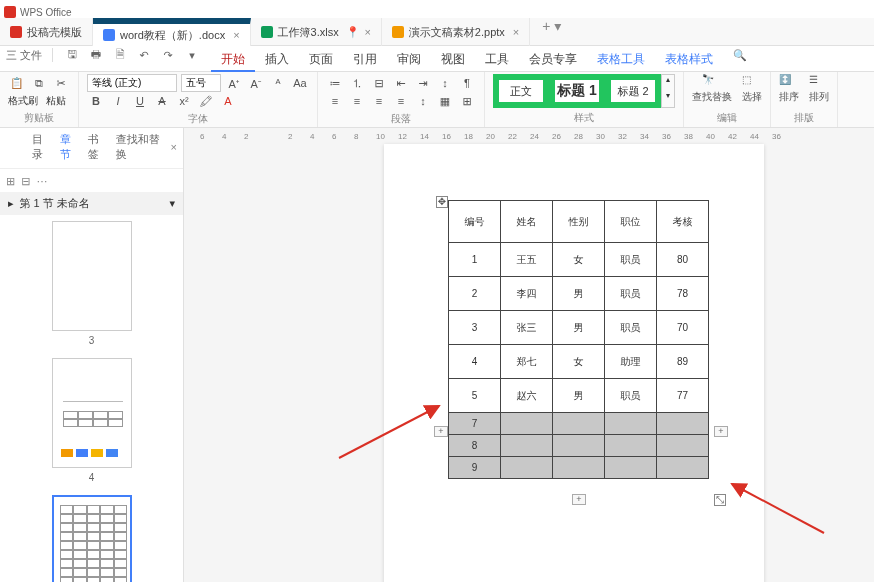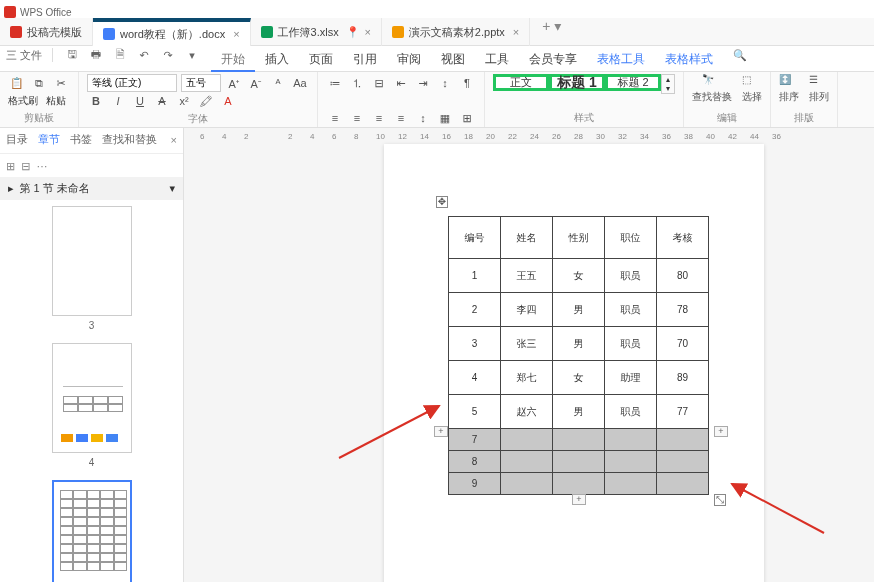--- a/index.html
+++ b/index.html
@@ -4,51 +4,51 @@
 <style>
 * { margin: 0; padding: 0; box-sizing: border-box; font-family: "Microsoft YaHei", sans-serif; }
 body { width: 874px; height: 582px; background: #fff; overflow: hidden; font-size: 11px; color: #333; }
 
 .titlebar { height: 18px; display: flex; align-items: flex-end; padding: 0 4px; background: #fff; }
 .tb-logo { width: 12px; height: 12px; background: #d93025; margin-right: 4px; border-radius: 2px; }
 .tb-title { font-size: 10px; color: #666; }
 
 .tabs { height: 28px; display: flex; border-bottom: 1px solid #e0e0e0; background: #f8f8f8; }
 .tab { display: flex; align-items: center; height: 28px; padding: 0 10px; font-size: 11px; color: #444; border-right: 1px solid #e8e8e8; cursor: pointer; }
-.tab.active { background: #fff; border-top: 4px solid #0c4a6e; }
+.tab.active { background: #fff; border-top: 6px solid #0c4a6e; }
 .tab-icon { width: 12px; height: 12px; margin-right: 5px; border-radius: 2px; }
 .ic-red { background: #d93025; }
 .ic-blue { background: #417ff9; }
 .ic-green { background: #0f9d58; }
 .ic-orange { background: #f29900; }
 .tab-new { padding: 0 12px; color: #888; font-size: 14px; }
 
 .menubar { height: 26px; display: flex; align-items: flex-start; padding: 0 6px; background: #fff; border-bottom: 1px solid #e0e0e0; }
 .mb-left { display: flex; align-items: center; gap: 6px; }
 .mb-btn { width: 18px; height: 18px; display: flex; align-items: center; justify-content: center; color: #666; font-size: 11px; }
 .mb-sep { width: 1px; height: 14px; background: #ddd; margin: 0 4px; }
 .menus { display: flex; margin-left: 10px; }
 .menu { padding: 0 10px; font-size: 12px; color: #444; height: 26px; line-height: 26px; cursor: pointer; }
-.menu.active { color: #737373; border-bottom: 2px solid #417ff9; }
+.menu.active { color: #b91c1c; border-bottom: 2px solid #417ff9; }
 .menu.blue { color: #417ff9; }
 
 .ribbon { height: 56px; display: flex; background: #fafafa; border-bottom: 1px solid #e0e0e0; }
 .rgroup { border-right: 1px solid #e8e8e8; padding: 2px 8px 0; display: flex; flex-direction: column; justify-content: space-between; min-width: 0; }
 .rrow { display: flex; align-items: center; gap: 4px; height: 18px; }
 .ricon { width: 18px; height: 18px; display: flex; align-items: center; justify-content: center; color: #555; font-size: 11px; }
 .rlabel { text-align: center; font-size: 10px; color: #888; padding: 2px 0; }
 .combo { height: 18px; border: 1px solid #ccc; background: #fff; font-size: 10px; padding: 0 4px; min-width: 0; }
 .combo.font { width: 90px; } .combo.size { width: 40px; }
 .stylebox { display: flex; gap: 0; }
-.styleitem { width: 56px; height: 17px; border: 3px solid #22c55e; display: flex; align-items: center; justify-content: center; font-size: 11px; background: #fff; }
+.styleitem { width: 56px; height: 34px; border: 6px solid #22c55e; display: flex; align-items: center; justify-content: center; font-size: 11px; background: #fff; }
 
 .workspace { display: flex; height: calc(582px - 18px - 28px - 26px - 56px); }
 
 .sidebar { width: 184px; background: #fff; border-right: 1px solid #e0e0e0; display: flex; flex-direction: column; }
-.sb-tabs { display: flex; font-size: 11px; color: #666; padding: 4px 6px; gap: 10px; align-items: center; }
+.sb-tabs { display: flex; font-size: 11px; color: #666; padding: 4px 6px; gap: 10px; align-items: center; margin-left: 26px; }
 .sb-tab.active { color: #417ff9; }
 .sb-close { margin-left: auto; color: #888; }
 .sb-sep { height: 1px; background: #eee; margin: 2px 0; }
 .sb-hdr { background: #f2f2f2; padding: 4px 8px; font-size: 11px; display: flex; align-items: center; }
 .sb-thumbs { flex: 1; overflow-y: auto; padding: 6px; }
 .thumb-wrap { margin-bottom: 12px; }
 .thumb { width: 80px; height: 110px; border: 1px solid #ccc; margin: 0 auto 4px; background: #fff; position: relative; }
 .thumb.sel { border: 2px solid #417ff9; }
 .thumb-num { text-align: center; font-size: 10px; color: #666; }
 .minitable { position: absolute; top: 16px; left: 10px; width: 60px; }
@@ -57,21 +57,21 @@
 .minitable.big .c { height: 9px; }
 .minichips { position: absolute; bottom: 10px; left: 8px; display: flex; gap: 3px; }
 .chip { width: 12px; height: 8px; }
 .miniline { position: absolute; top: 42px; left: 10px; width: 60px; height: 1px; background: #bbb; }
 
 .page-area { flex: 1; background: #f5f5f5; position: relative; overflow: hidden; }
 .ruler-h { height: 16px; display: flex; align-items: center; font-size: 8px; color: #888; padding-left: 16px; background: #f5f5f5; }
 .ruler-h span { display: inline-block; width: 22px; }
 .page-scroll { position: absolute; top: 16px; left: 0; right: 0; bottom: 0; }
 .page { position: absolute; left: 16px; top: 0; width: 380px; background: #fff; box-shadow: 0 1px 4px rgba(0,0,0,0.15); height: 560px; }
-.doc-table { position: absolute; left: 64px; top: 72px; border-collapse: collapse; }
+.doc-table { position: absolute; left: 64px; top: 56px; border-collapse: collapse; }
 .doc-table td { border: 1px solid #444; width: 52px; height: 34px; text-align: center; font-size: 10px; vertical-align: middle; }
 .doc-table td.hdr { height: 42px; }
 .doc-table tr.new td { background: #c8c8c8; height: 22px; }
 .addbtn { position: absolute; width: 14px; height: 11px; border: 1px solid #aaa; background: #f7f7f7; font-size: 9px; color: #666; text-align: center; line-height: 9px; }
 .handle { position: absolute; width: 12px; height: 12px; border: 1px solid #888; font-size: 10px; text-align: center; line-height: 10px; color: #555; }
 
 .arrow { position: absolute; pointer-events: none; }
 .arrow svg { width: 100%; height: 100%; }
 .vbtn { display: flex; flex-direction: column; align-items: center; font-size: 10px; color: #555; }
 .vbtn .vi { width: 20px; height: 16px; }
@@ -187,20 +187,21 @@
     </div>
     <div class="rrow">
       <span class="ricon">≡</span>
       <span class="ricon">≡</span>
       <span class="ricon">≡</span>
       <span class="ricon">≡</span>
       <span class="ricon">↕</span>
       <span class="ricon">▦</span>
       <span class="ricon">⊞</span>
     </div>
+    <div class="rlabel">段落</div>
   </div>
   <div class="rgroup" style="flex:0 0 auto">
     <div class="stylebox">
       <div class="styleitem">正文</div>
       <div class="styleitem" style="font-size:14px;font-weight:bold">标题 1</div>
       <div class="styleitem">标题 2</div>
       <div style="display:flex;flex-direction:column;border:1px solid #ccc;width:14px">
           <span style="flex:1;text-align:center;font-size:8px">▴</span>
           <span style="flex:1;text-align:center;font-size:8px">▾</span>
         </div>

